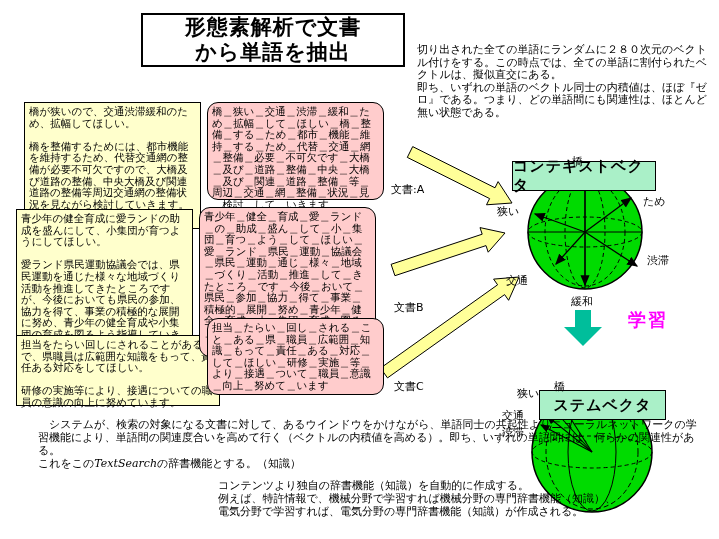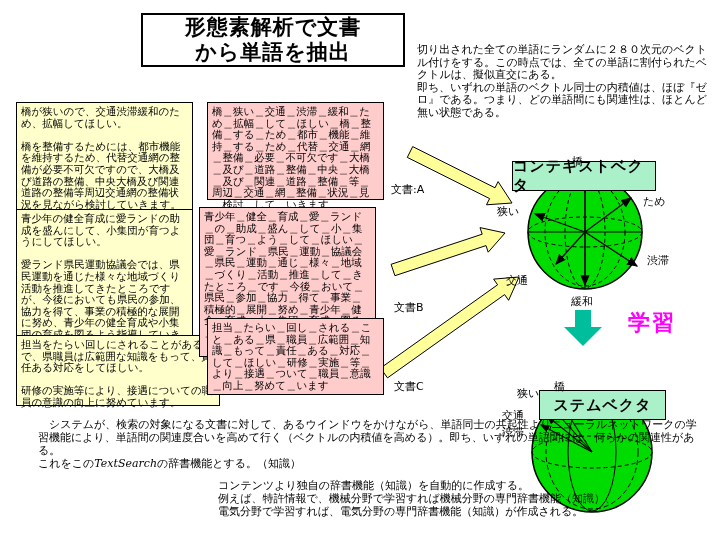--- a/index.html
+++ b/index.html
@@ -8,22 +8,22 @@
   .abs{position:absolute;}
   .prewrap{white-space:pre-line;}
   
   .title-box{left:141px;top:13px;width:260px;height:50px;border:2px solid #000;background:#fff;
              display:flex;flex-direction:column;align-items:center;justify-content:center;}
   .title-line{font-size:21px;font-weight:bold;line-height:25px;letter-spacing:1px;}
   .subtitle{left:103px;top:71px;width:336px;font-size:11px;line-height:14px;}
   
   .box{box-sizing:border-box;border:1px solid #000;padding:3px 4px;font-size:10.5px;line-height:11.6px;}
   .src{background:#FFFFCC;}
-  .seg{background:#FFCCCC;}
-  .src-a{left:16px;top:102px;width:177px;height:127px;}
+  .seg{background:#FFCCCC;border-radius:11px;}
+  .src-a{left:24px;top:102px;width:177px;height:127px;}
   .src-b{left:16px;top:209px;width:177px;height:147px;}
   .src-c{left:16px;top:335px;width:204px;height:71px;}
   .seg-a{left:207px;top:102px;width:177px;height:98px;}
   .seg-b{left:199px;top:207px;width:177px;height:150px;}
   .seg-c{left:207px;top:318px;width:177px;height:77px;}
   .doc-label{font-size:11px;line-height:12px;}
   .doc-a{left:391px;top:184px;}
   .doc-b{left:394px;top:302px;}
   .doc-c{left:394px;top:381px;}
   
@@ -37,21 +37,21 @@
   .ax-bridge{left:572px;top:156px;}
   .ax-tame{left:643px;top:196px;}
   .ax-narrow{left:497px;top:206px;}
   .ax-jam{left:647px;top:255px;}
   .ax-traffic{left:506px;top:275px;}
   .ax-kanwa{left:571px;top:296px;}
   .sx-narrow{left:517px;top:388px;}
   .sx-bridge{left:554px;top:381px;}
   .sx-traffic{left:502px;top:410px;}
   .sx-jam{left:502px;top:427px;}
-  .learning{left:628px;top:308px;font-size:22px;font-weight:bold;color:#FF00FF;letter-spacing:2px;}
+  .learning{left:628px;top:308px;font-size:18px;font-weight:bold;color:#FF00FF;letter-spacing:2px;}
   
   .system-note{left:38px;top:418px;width:668px;font-size:11px;line-height:13px;}
   .dict-word{font-style:italic;font-family:"DejaVu Serif","Liberation Serif",serif;}
   .dictionary-note{left:218px;top:479px;width:480px;font-size:11px;line-height:13px;}
   svg.layer{position:absolute;left:0;top:0;}
 </style>
 </head>
 <body>
 
 <div class="canvas">

